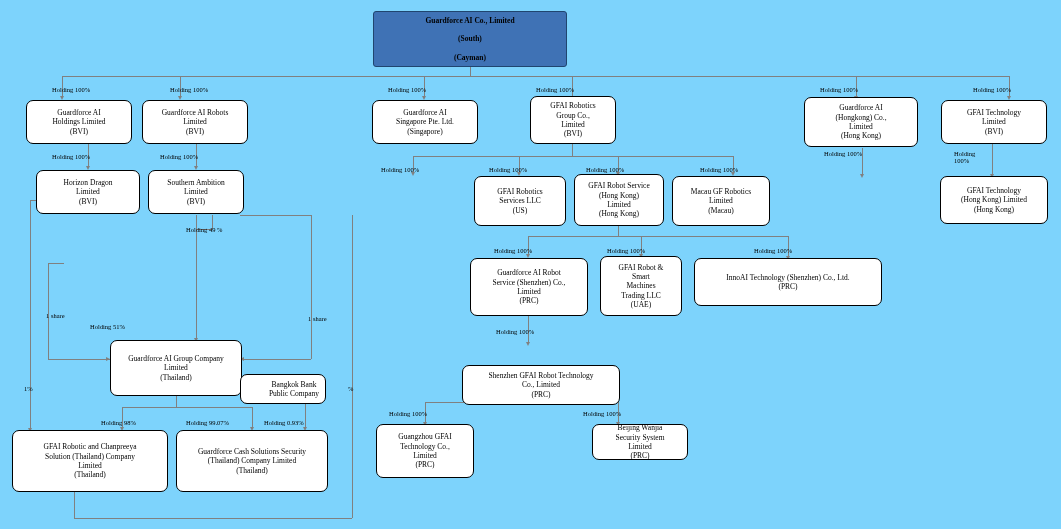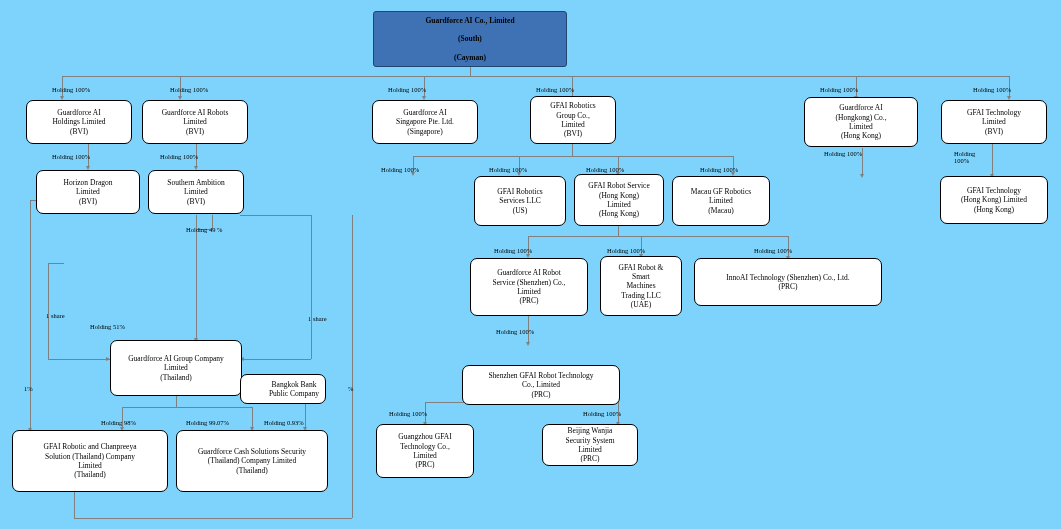--- a/index.html
+++ b/index.html
@@ -297,18 +297,18 @@
 Solution (Thailand) Company
 Limited
 (Thailand)</div>
   <div class="node round" style="left:176px; top:430px; width:152px; height:62px;">Guardforce Cash Solutions Security
 (Thailand) Company Limited
 (Thailand)</div>
   <div class="node round" style="left:376px; top:424px; width:98px;  height:54px;">Guangzhou GFAI
 Technology Co.,
 Limited
 (PRC)</div>
-  <div class="node round" style="left:542px; top:424px; width:96px;  height:42px;">Beijing Wanjia
+  <div class="node round" style="left:592px; top:424px; width:96px;  height:36px;">Beijing Wanjia
 Security System
 Limited
 (PRC)</div>
 
 </div>
 
 </body></html>

